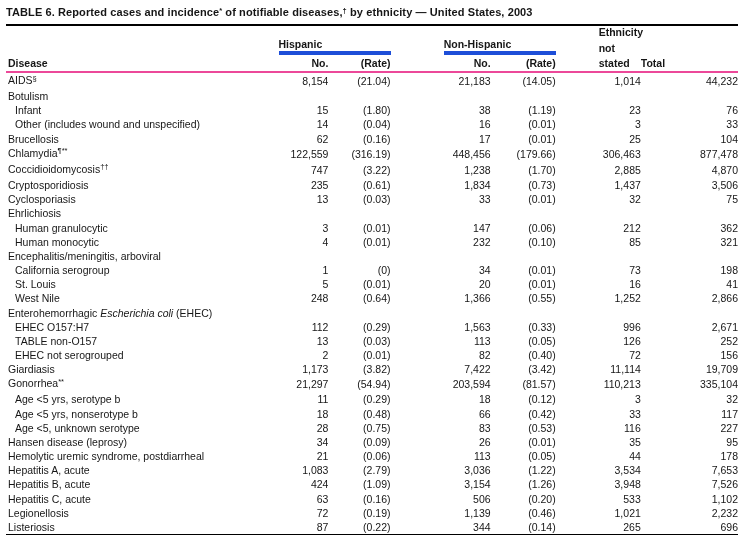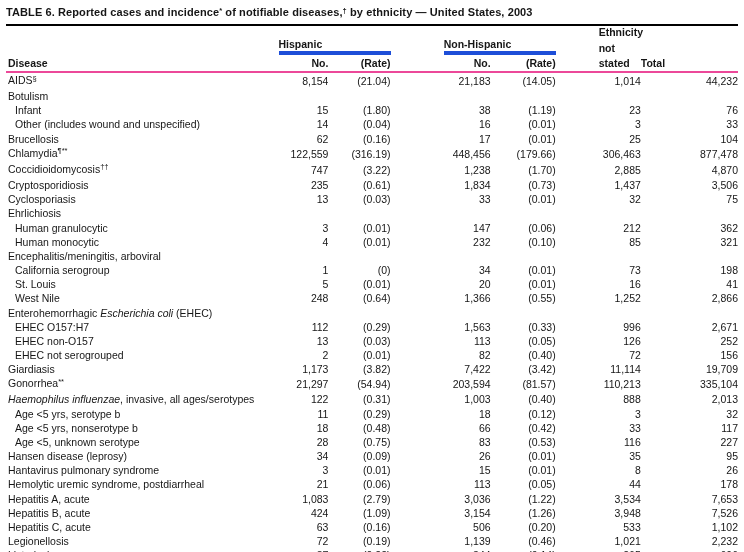--- a/index.html
+++ b/index.html
@@ -239,21 +239,21 @@
         <tr>
           <td class="name ind"><span>EHEC O157:H7</span></td>
           <td class="num">112</td>
           <td class="num">(0.29)</td>
           <td class="num">1,563</td>
           <td class="num">(0.33)</td>
           <td class="num">996</td>
           <td class="num total">2,671</td>
         </tr>
         <tr>
-          <td class="name ind"><span>EHEC non-O157</span></td>
+          <td class="name ind"><span>TABLE non-O157</span></td>
           <td class="num">13</td>
           <td class="num">(0.03)</td>
           <td class="num">113</td>
           <td class="num">(0.05)</td>
           <td class="num">126</td>
           <td class="num total">252</td>
         </tr>
         <tr>
           <td class="name ind"><span>EHEC not serogrouped</span></td>
           <td class="num">2</td>
@@ -275,29 +275,20 @@
         <tr>
           <td class="name"><span>Gonorrhea</span><span class="sup">**</span></td>
           <td class="num">21,297</td>
           <td class="num">(54.94)</td>
           <td class="num">203,594</td>
           <td class="num">(81.57)</td>
           <td class="num">110,213</td>
           <td class="num total">335,104</td>
         </tr>
         <tr>
-          <td class="name"><span class="it">Haemophilus influenzae</span><span>, invasive, all ages/serotypes</span></td>
-          <td class="num">122</td>
-          <td class="num">(0.31)</td>
-          <td class="num">1,003</td>
-          <td class="num">(0.40)</td>
-          <td class="num">888</td>
-          <td class="num total">2,013</td>
-        </tr>
-        <tr>
           <td class="name ind"><span>Age &lt;5 yrs, serotype b</span></td>
           <td class="num">11</td>
           <td class="num">(0.29)</td>
           <td class="num">18</td>
           <td class="num">(0.12)</td>
           <td class="num">3</td>
           <td class="num total">32</td>
         </tr>
         <tr>
           <td class="name ind"><span>Age &lt;5 yrs, nonserotype b</span></td>
@@ -320,29 +311,20 @@
         <tr>
           <td class="name"><span>Hansen disease (leprosy)</span></td>
           <td class="num">34</td>
           <td class="num">(0.09)</td>
           <td class="num">26</td>
           <td class="num">(0.01)</td>
           <td class="num">35</td>
           <td class="num total">95</td>
         </tr>
         <tr>
-          <td class="name"><span>Hantavirus pulmonary syndrome</span></td>
-          <td class="num">3</td>
-          <td class="num">(0.01)</td>
-          <td class="num">15</td>
-          <td class="num">(0.01)</td>
-          <td class="num">8</td>
-          <td class="num total">26</td>
-        </tr>
-        <tr>
           <td class="name"><span>Hemolytic uremic syndrome, postdiarrheal</span></td>
           <td class="num">21</td>
           <td class="num">(0.06)</td>
           <td class="num">113</td>
           <td class="num">(0.05)</td>
           <td class="num">44</td>
           <td class="num total">178</td>
         </tr>
         <tr>
           <td class="name"><span>Hepatitis A, acute</span></td>

